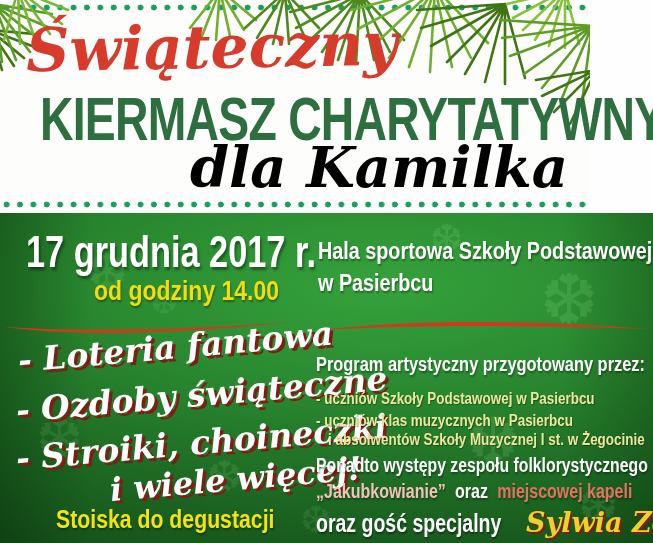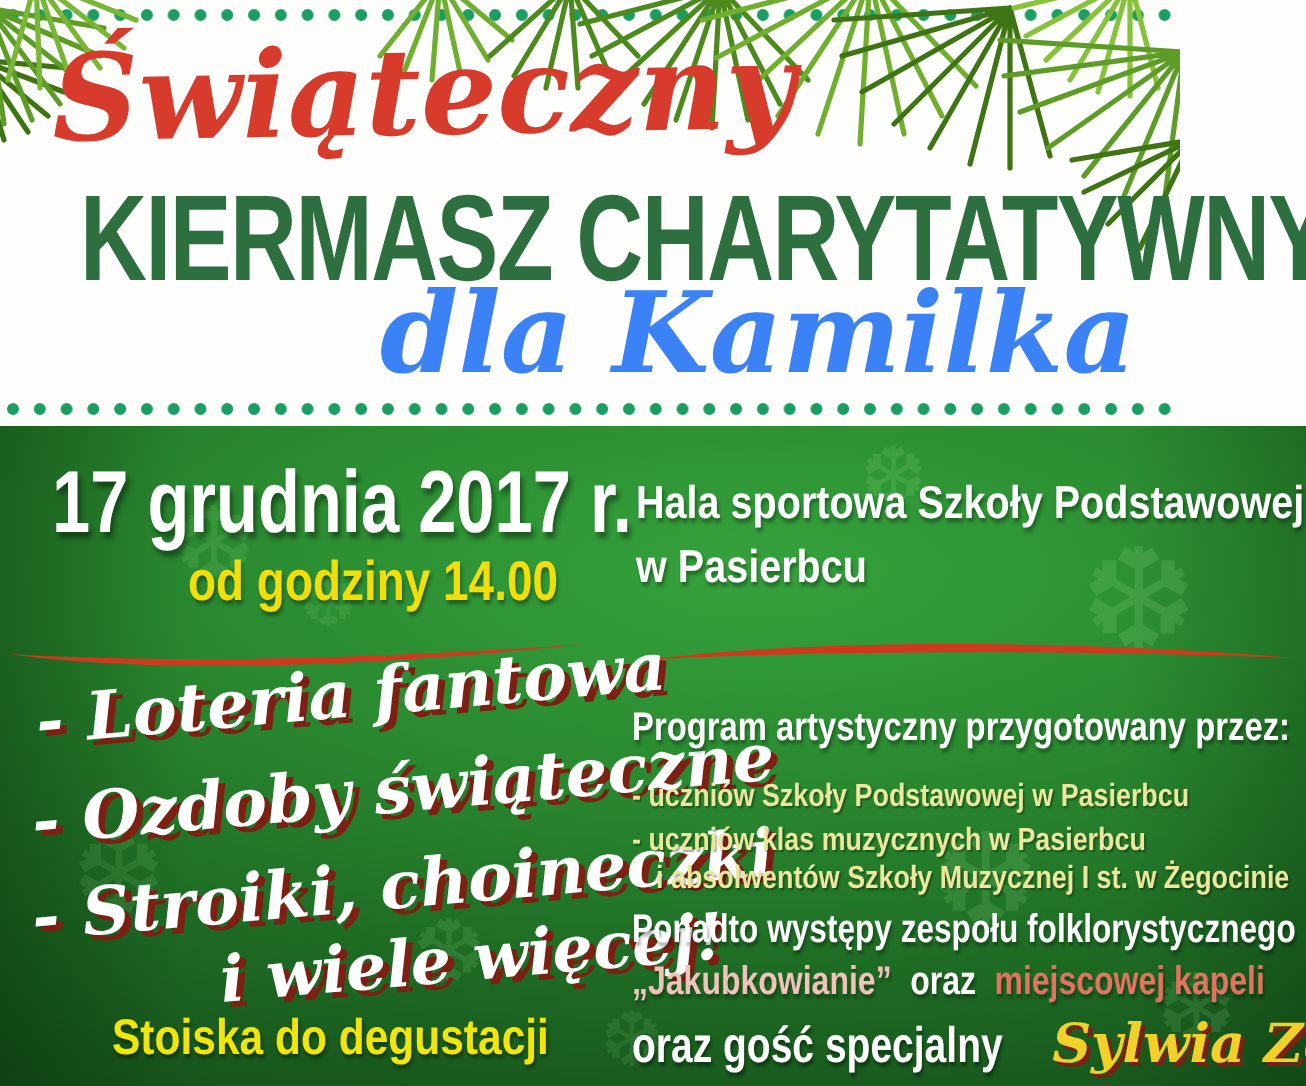--- a/index.html
+++ b/index.html
@@ -23,21 +23,21 @@
     font-size:60px; color:#d63b2b; transform:rotate(-1deg);
   }
   .title-main {
     position:absolute; left:40px; top:84px; white-space:nowrap;
     font-weight:bold; font-size:61px; letter-spacing:-1px; color:#2e6f3f;
     transform:scaleX(0.76); transform-origin:0 0;
   }
   .title-sub {
     position:absolute; right:22px; top:134px;
     font-family:"DejaVu Serif", serif; font-style:italic; font-weight:bold;
-    font-size:56px; color:#3b82f6;
+    font-size:56px; color:#000000;
   }
   .pine { position:absolute; pointer-events:none; }
   
   .gbody {
     position:absolute; top:213px; left:0; width:653px; height:330px;
     background:
       linear-gradient(90deg, rgba(0,25,0,.28) 0%, rgba(0,25,0,0) 14%, rgba(0,25,0,0) 86%, rgba(0,25,0,.22) 100%),
       radial-gradient(ellipse 120% 90% at 58% 22%, #35a23c 0%, #2a8a30 35%, #1e6b24 68%, #154f1a 100%);
   }
   .flake { position:absolute; color:#a8f09c; font-family:"DejaVu Sans", sans-serif; line-height:1; }

